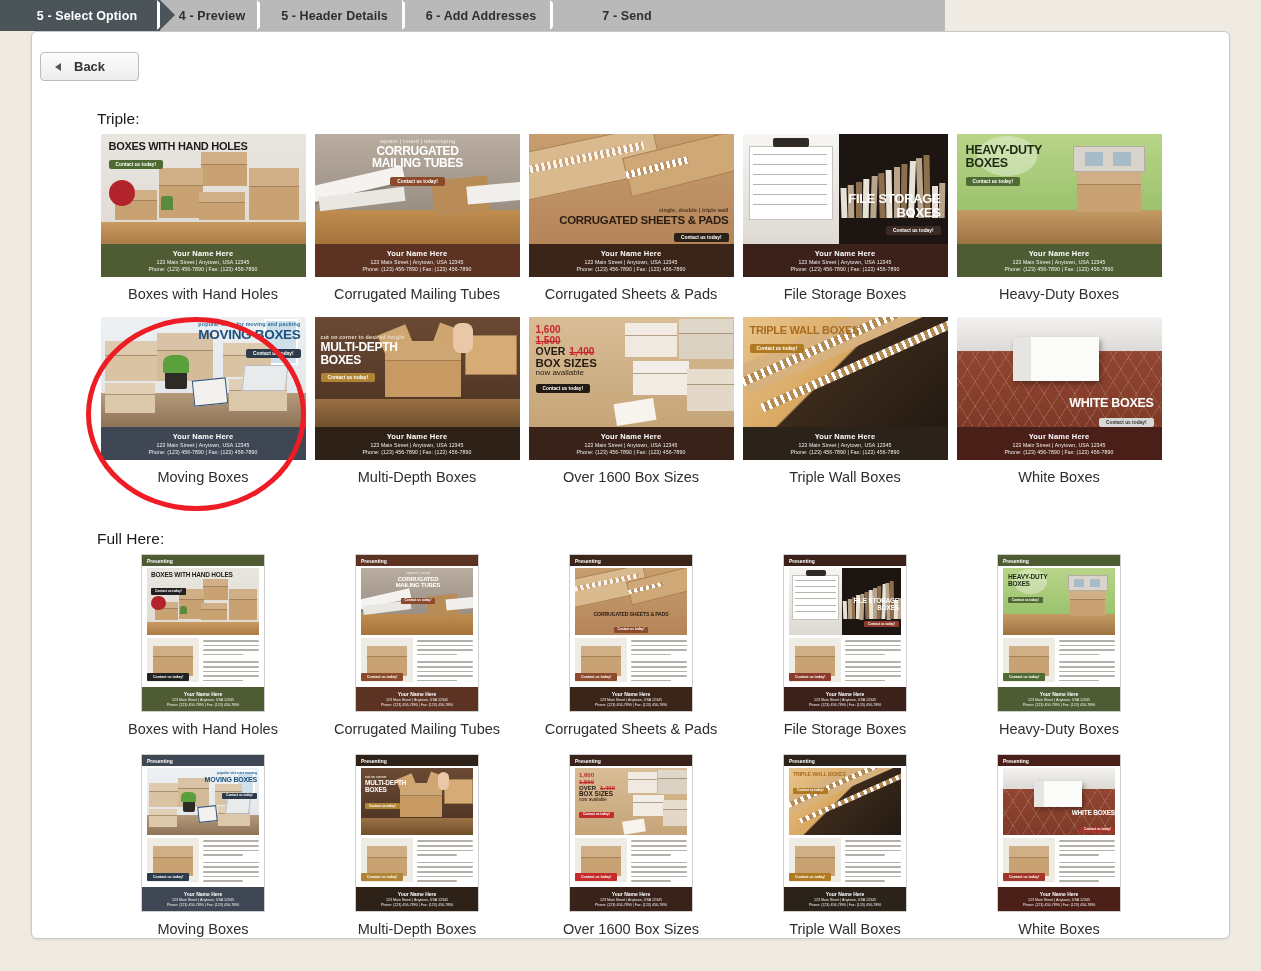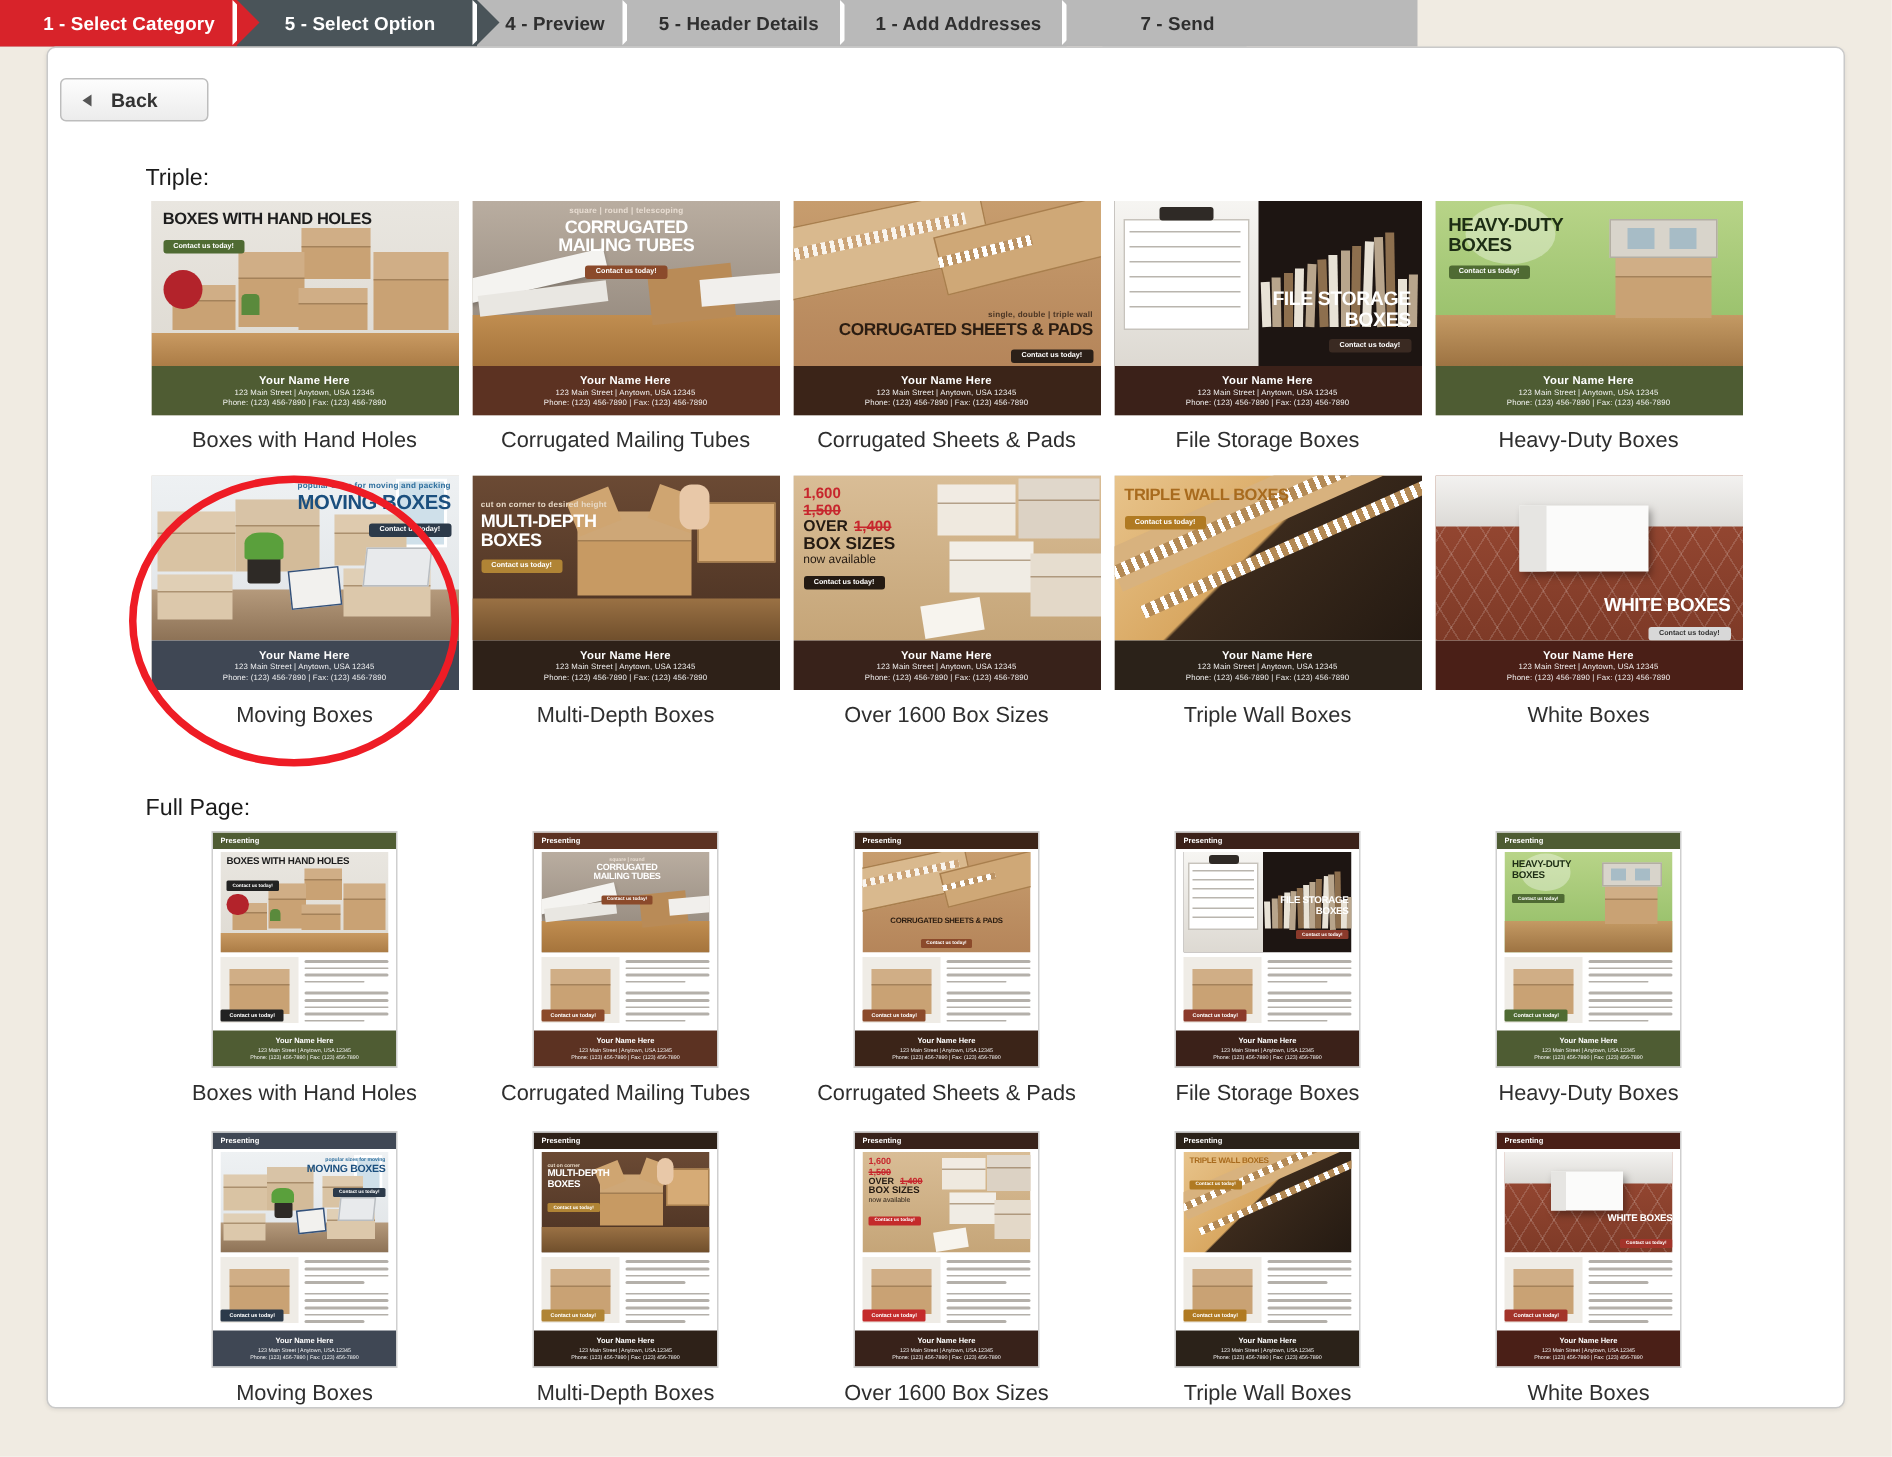--- a/index.html
+++ b/index.html
@@ -171,42 +171,37 @@
   
   .annot {
     position: absolute; border: 5px solid #ee1c25;
     border-radius: 50%; pointer-events: none; z-index: 30;
   }
 </style>
 </head>
 <body>
 
 <div class="breadcrumb" id="breadcrumb">
-    <div class="crumb done" style="width: 158px;">
-      <span>1 - Select Category</span>
-      <div class="notch"></div>
-      <div class="arrow-r"></div>
-    </div>
     <div class="crumb active" style="width: 160px;">
       <span>5 - Select Option</span>
       <div class="notch"></div>
       <div class="arrow-r"></div>
     </div>
     <div class="crumb todo" style="width: 100px;">
       <span>4 - Preview</span>
       <div class="notch"></div>
       <div class="arrow-r"></div>
     </div>
     <div class="crumb todo" style="width: 145px;">
       <span>5 - Header Details</span>
       <div class="notch"></div>
       <div class="arrow-r"></div>
     </div>
     <div class="crumb todo" style="width: 148px;">
-      <span>1 - Add Addresses</span>
+      <span>6 - Add Addresses</span>
       <div class="notch"></div>
       <div class="arrow-r"></div>
     </div>
     <div class="crumb todo" style="width: 96px; margin-left: 24px;">
       <span>7 - Send</span>
     </div>
   </div>
 
 <div class="panel">
 
@@ -457,21 +452,21 @@
           <div class="foot" style="background: rgb(74, 31, 23);">
             <div class="fn">Your Name Here</div>
             <div class="fa">123 Main Street  |   Anytown, USA 12345</div>
             <div class="fp">Phone: (123) 456-7890   |   Fax: (123) 456-7890</div>
           </div>
         </div>
         <div class="cap">White Boxes</div>
       </div>
     </div>
 
-  <div class="section-label" id="lbl-full">Full Page:</div>
+  <div class="section-label" id="lbl-full">Full Here:</div>
   <div class="grid" id="grid-full">
       <div class="cell">
         <div class="fp-card">
           <div class="fp-head" style="background: rgb(79, 92, 51);">Presenting</div>
           <div class="fp-hero">
             <div class="ph">
               <div style="position: absolute; inset: 0px; background: linear-gradient(rgb(233, 230, 224), rgb(222, 218, 210));"></div>
               <div style="position: absolute; left: 0px; right: 0px; bottom: 0px; height: 13.4px; background: linear-gradient(rgb(201, 154, 98), rgb(171, 124, 70));"></div>
               <div class="box" style="left: 55.6098px; top: 10.9636px; width: 25.5805px; height: 20.7091px;"></div>
               <div class="box" style="left: 82.3024px; top: 20.7091px; width: 27.8049px; height: 31.6727px;"></div>

